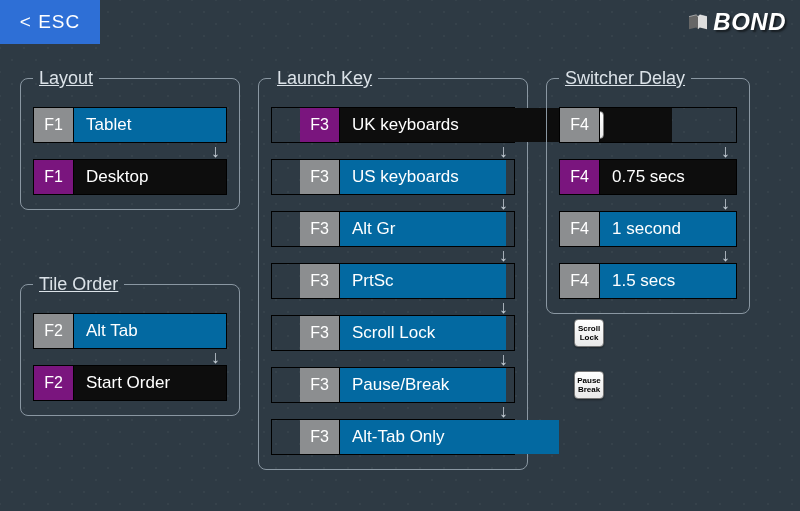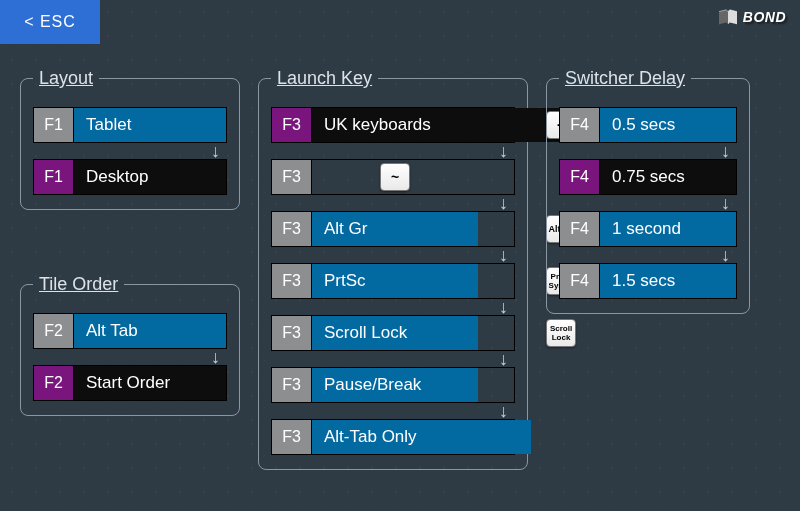--- a/index.html
+++ b/index.html
@@ -17,21 +17,21 @@
     position: relative;
     color: #fff;
   }
   
   .esc-btn {
     position: absolute;
     top: 0; left: 0;
     width: 100px; height: 44px;
     background: #2e6fd6;
     color: #fff;
-    font-size: 16px;
+    font-size: 19px;
     display: flex;
     align-items: center;
     justify-content: center;
     cursor: pointer;
     letter-spacing: 1px;
   }
   
   .logo {
     position: absolute;
     top: 8px; right: 14px;
@@ -39,21 +39,21 @@
     align-items: center;
     gap: 4px;
   }
   .logo-book {
     width: 22px; height: 18px;
     position: relative;
   }
   .logo-text {
     font-weight: 900;
     font-style: italic;
-    font-size: 14px;
+    font-size: 24px;
     letter-spacing: 0.5px;
     color: #fff;
     text-shadow: 2px 2px 2px rgba(0,0,0,0.5);
   }
   
   .cols {
     position: absolute;
     top: 68px;
     left: 20px;
     display: flex;
@@ -147,21 +147,21 @@
     position: absolute;
     color: #c7d0d8;
     font-size: 18px;
     line-height: 16px;
     left: 0;
     font-weight: 700;
   }
   
   .g-layout .row   { width: 194px; }
   .g-order .row    { width: 194px; }
-  .g-launch .row   { width: 244px; }
+  .g-launch .row   { width: 244px; padding-left: 28px; }
   .g-launch .label { width: 166px; flex: none; }
   .g-launch .row.nolast .label { width: 219px; }
   .g-delay .row    { width: 178px; }
 </style>
 </head>
 <body>
 
 <div class="esc-btn">&lt; ESC</div>
 
 <div class="logo">
@@ -218,20 +218,21 @@
             <div class="label sel">UK keyboards</div>
             <div class="keycap-slot label sel" style="padding: 0px;">
               <div class="keycap">
                 <span class="big">¬</span>
               </div>
             </div>
           </div>
           <div class="arrow"></div>
           <div class="row">
             <div class="fkey">F3</div>
+            <div class="label">US keyboards</div>
             <div class="keycap-slot label" style="padding: 0px;">
               <div class="keycap">
                 <span class="big">~</span>
               </div>
             </div>
           </div>
           <div class="arrow"></div>
           <div class="row">
             <div class="fkey">F3</div>
             <div class="label">Alt Gr</div>
@@ -260,37 +261,42 @@
               <div class="keycap two">
                 <span>Scroll</span>
                 <span>Lock</span>
               </div>
             </div>
           </div>
           <div class="arrow"></div>
           <div class="row">
             <div class="fkey">F3</div>
             <div class="label">Pause/Break</div>
+            <div class="keycap-slot label" style="padding: 0px;">
+              <div class="keycap two">
+                <span>Pause</span>
+                <span>Break</span>
+              </div>
+            </div>
           </div>
           <div class="arrow"></div>
           <div class="row nolast">
             <div class="fkey">F3</div>
             <div class="label">Alt-Tab Only</div>
           </div>
         </div>
     </fieldset>
   </div>
 
   <div class="col">
     <fieldset class="group g-delay">
       <legend>Switcher Delay</legend>
       <div class="items">
           <div class="row">
             <div class="fkey">F4</div>
-            <div class="label">0.5 secs</div>
           </div>
           <div class="arrow"></div>
           <div class="row">
             <div class="fkey sel">F4</div>
             <div class="label sel">0.75 secs</div>
           </div>
           <div class="arrow"></div>
           <div class="row">
             <div class="fkey">F4</div>
             <div class="label">1 second</div>

